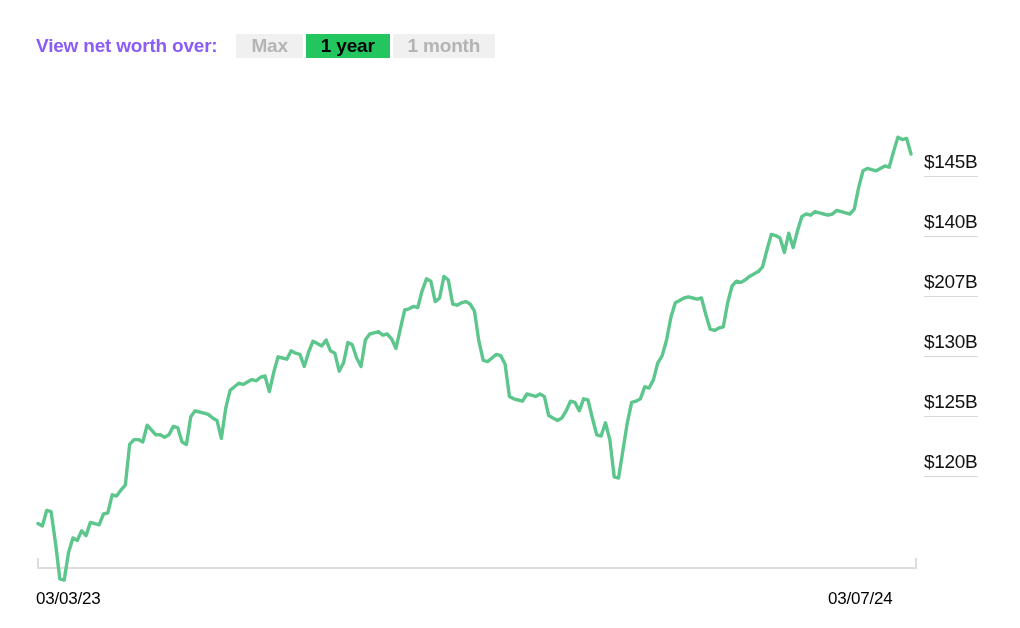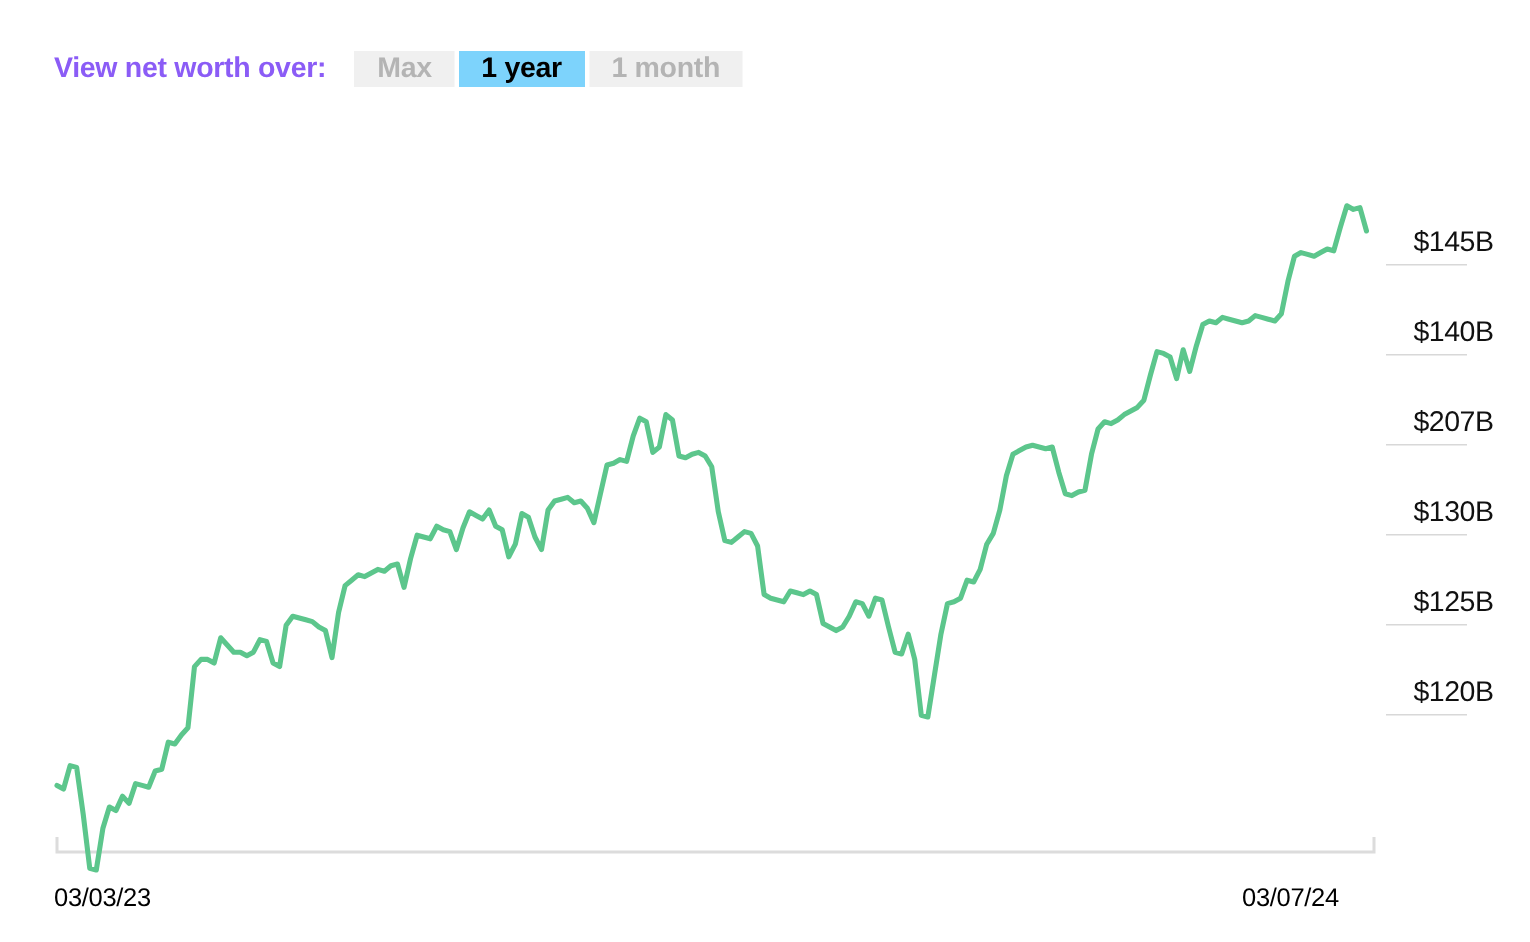--- a/index.html
+++ b/index.html
@@ -44,21 +44,21 @@
     letter-spacing: -0.2px;
     white-space: nowrap;
     border: none;
     cursor: pointer;
     font-family: "Liberation Sans", sans-serif;
     background: #f0f0f0;
     color: #b4b4b4;
     box-sizing: border-box;
   }
   .range-btn.active {
-    background: #7dd3fc;
+    background: #22c55e;
     color: #000000;
   }
 
   
   #chart-wrap {
     position: absolute;
     left: 0;
     top: 0;
     width: 1020px;
     height: 628px;
@@ -67,21 +67,21 @@
     position: absolute;
     left: 0;
     top: 0;
   }
 
   
   .y-tick {
     position: absolute;
     left: 924px;
     width: 90px;
-    text-align: center;
+    text-align: left;
   }
   .y-tick-text {
     font-size: 19px;
     font-weight: normal;
     color: #111111;
     letter-spacing: -0.3px;
     display: block;
     line-height: 19px;
   }
   .y-tick-rule {

